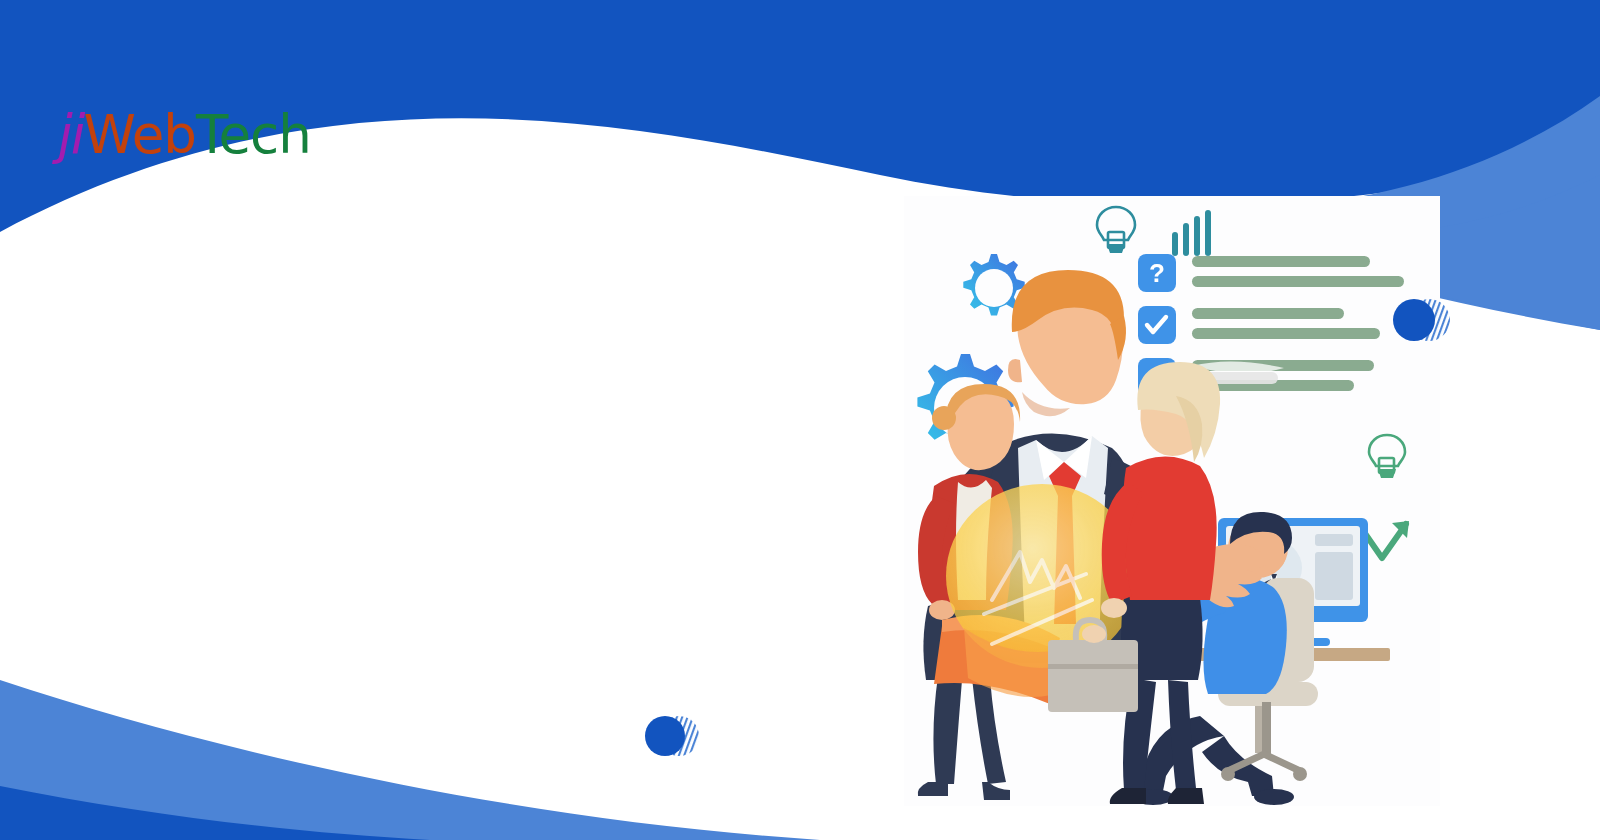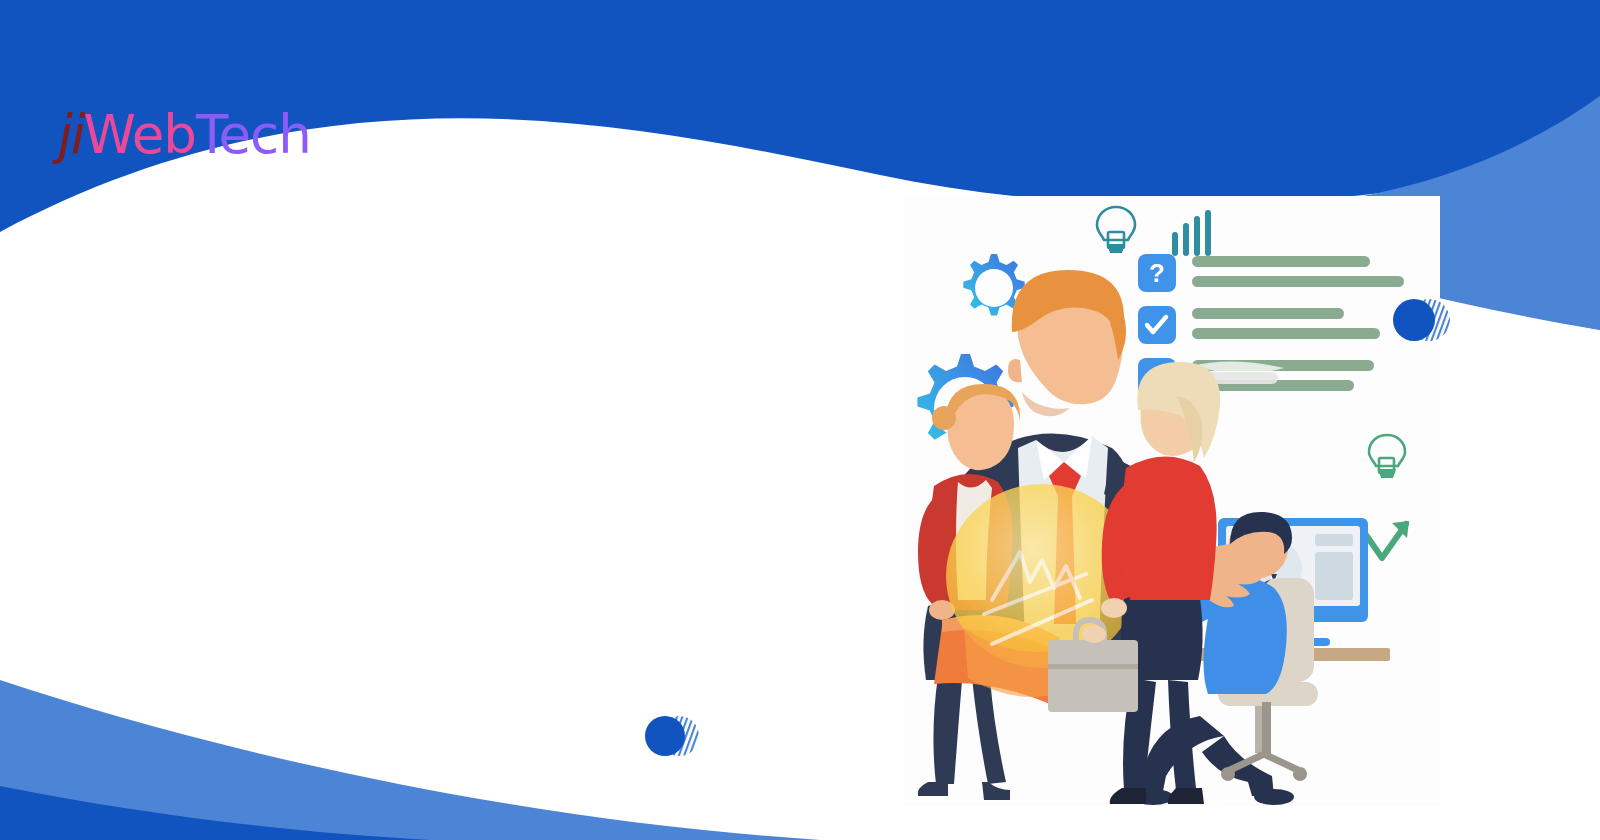--- a/index.html
+++ b/index.html
@@ -25,23 +25,23 @@
   #logo {
     position:absolute; left:58px; top:108px;
     font-size:53px;
     font-weight:400;
     letter-spacing:-1px;
     line-height:1;
     white-space:nowrap;
     font-family:"DejaVu Sans", sans-serif;
     z-index:6;
   }
-  #logo .seg-ji   { color:#7f1d1d; font-style:italic; letter-spacing:-2px; }
-  #logo .seg-web  { color:#ec4899; }
-  #logo .seg-tech { color:#8b5cf6; }
+  #logo .seg-ji   { color:#a21caf; font-style:italic; letter-spacing:-2px; }
+  #logo .seg-web  { color:#c2410c; }
+  #logo .seg-tech { color:#15803d; }
   
   #headline {
     position:absolute; left:58px; top:318px;
     width:760px;
     z-index:6;
   }
   #headline .line {
     font-family:"DejaVu Sans Condensed","Liberation Sans Narrow","Liberation Sans", sans-serif;
     font-weight:700;
     font-size:56px;

